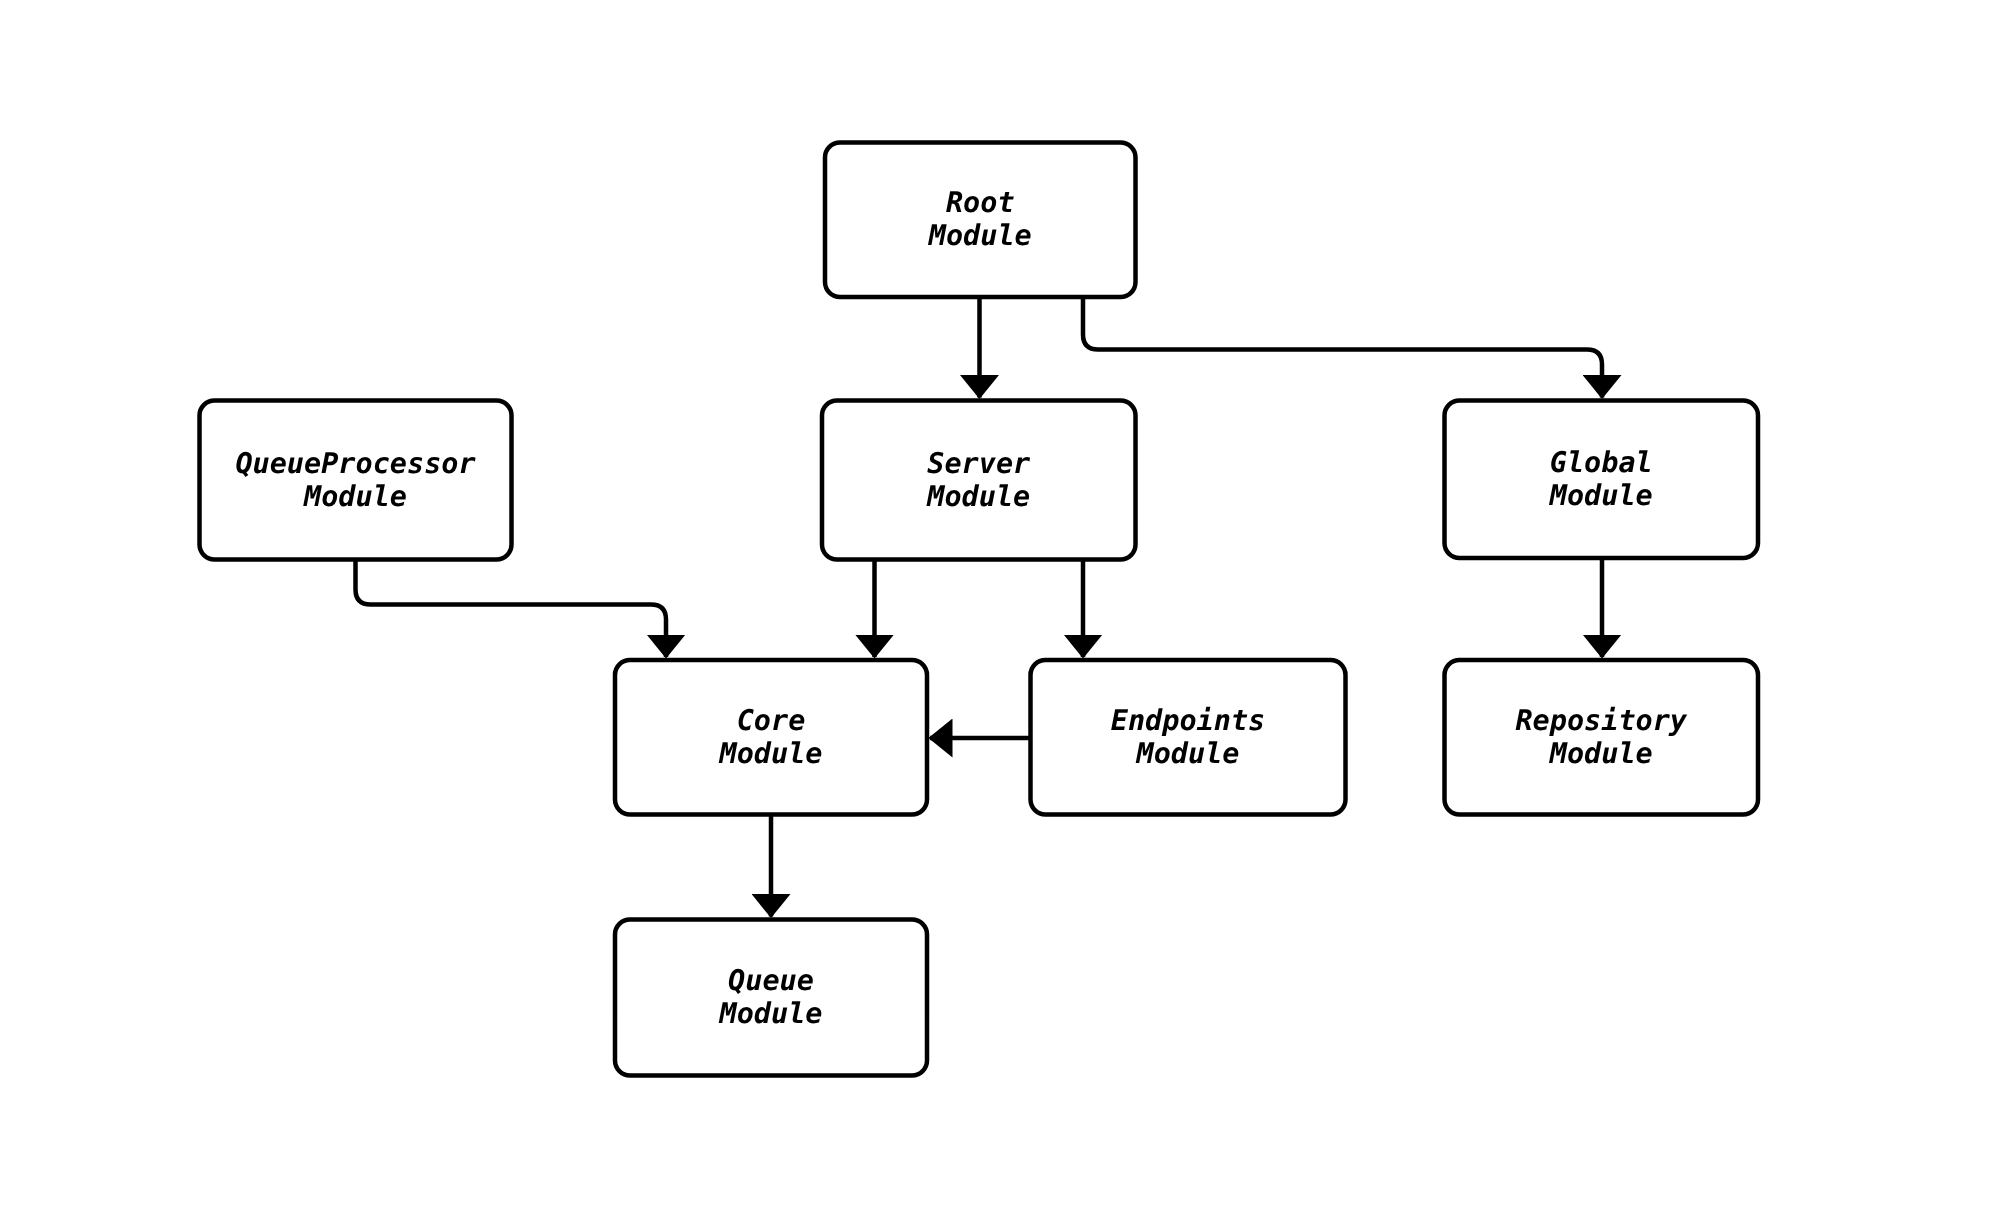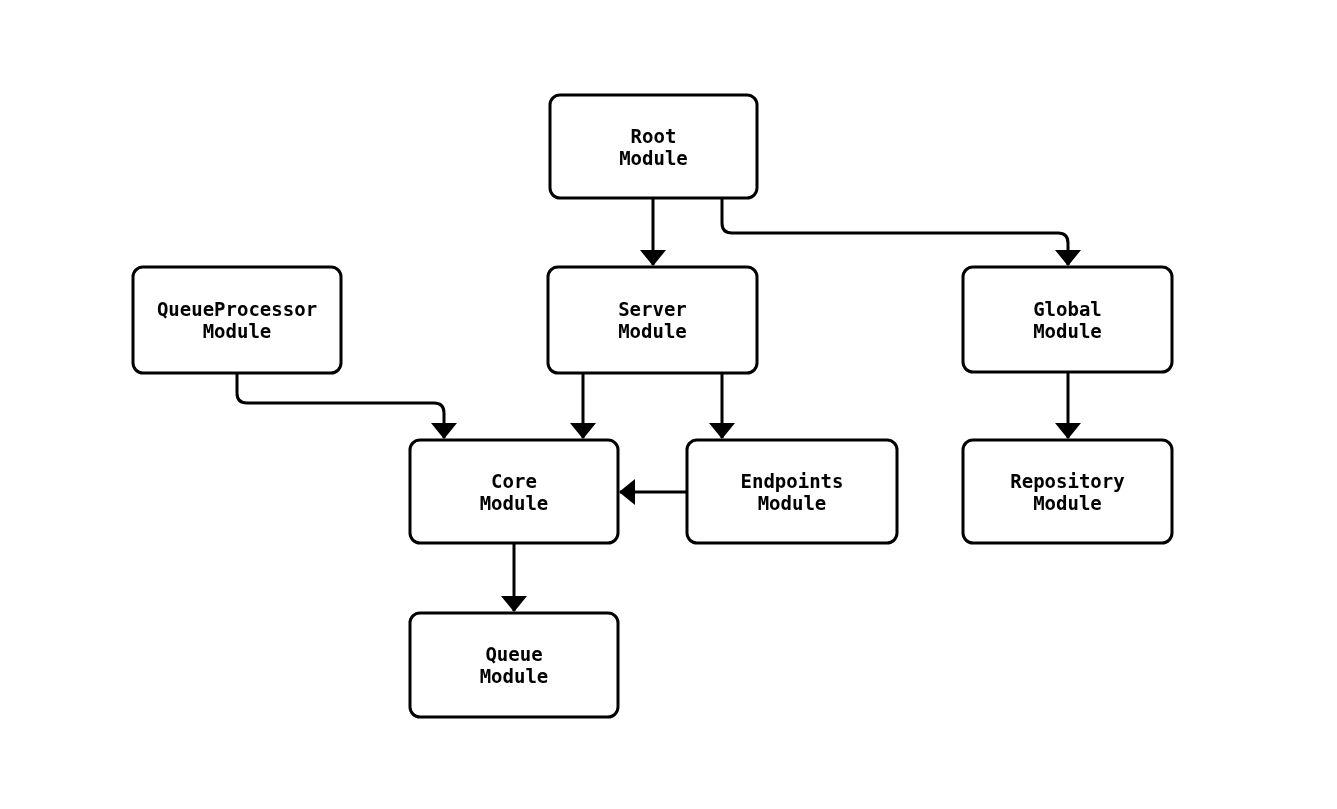--- a/index.html
+++ b/index.html
@@ -8,20 +8,21 @@
     background: #ffffff;
     width: 1337px;
     height: 809px;
     overflow: hidden;
   }
   .canvas {
     position: relative;
     width: 1337px;
     height: 809px;
     background: #ffffff;
+    font-style: italic;
   }
   svg {
     display: block;
   }
   .node-rect {
     fill: #ffffff;
     stroke: #000000;
     stroke-width: 3;
   }
   .node-label {

